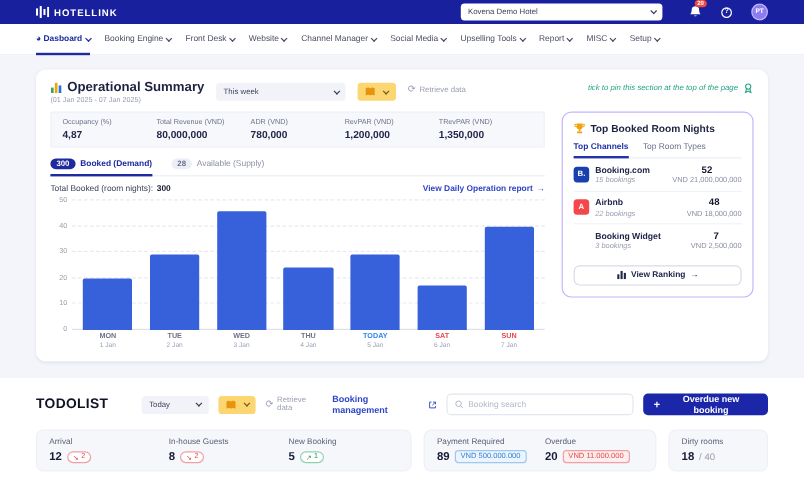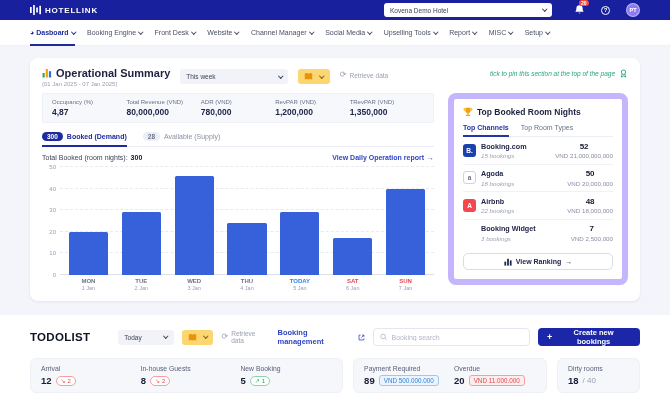--- a/index.html
+++ b/index.html
@@ -56,21 +56,21 @@
   .ytick{position:absolute;left:-18px;width:14px;text-align:right;font-size:6px;color:#9aa0b2;}
   .bars{position:absolute;left:0;right:0;top:0;bottom:0;display:flex;align-items:flex-end;padding:0 2px;}
   .bar-slot{flex:1;display:flex;justify-content:center;align-items:flex-end;height:100%;}
   .bar{width:74%;background:#3761db;border-radius:1.5px 1.5px 0 0;}
   .xlabels{display:flex;margin-left:18px;padding:0 2px;margin-top:3px;}
   .xslot{flex:1;text-align:center;}
   .xday{font-size:6px;font-weight:bold;}
   .xdate{font-size:5.5px;color:#9aa0b2;margin-top:1px;}
   .lc-default{color:#6d7387;} .lc-today{color:#2f80ed;} .lc-weekend{color:#e5484d;}
   
-  .rpanel{width:180px;flex:none;border:6px solid #c4b5fd;border-radius:8px;padding:8px 9px 9px;align-self:flex-start;}
+  .rpanel{width:160px;flex:none;border:1px solid #c4b5fd;border-radius:8px;padding:8px 9px 9px;align-self:flex-start;}
   .rp-title{display:flex;align-items:center;gap:4px;font-size:8.5px;font-weight:bold;color:#1d2240;}
   .rp-tabs{display:flex;gap:12px;border-bottom:1px solid #eceef5;margin-top:7px;}
   .rp-tab{font-size:7px;color:#6a7087;padding-bottom:4px;border-bottom:2px solid transparent;margin-bottom:-1px;cursor:pointer;}
   .rp-tab.active{color:#2334a5;font-weight:bold;border-bottom-color:#2334a5;}
   .chrow{display:grid;grid-template-columns:18px 1fr auto;padding:4.5px 0;border-bottom:1px solid #f1f2f7;align-items:center;}
   .chrow:last-of-type{border-bottom:none;}
   .chicon{grid-row:1/3;width:13px;height:13px;border-radius:3px;display:flex;align-items:center;justify-content:center;font-weight:bold;}
   .chname{font-size:7.2px;font-weight:bold;color:#21264a;}
   .chnights{font-size:8px;font-weight:bold;color:#14182e;text-align:center;}
   .chbookings{font-size:6.2px;color:#9aa0b2;font-style:italic;margin-top:1.5px;}
@@ -347,27 +347,20 @@
           </div>
         <div id="channel-list">
             <div class="chrow">
               <div class="chicon" style="background: rgb(26, 63, 174); color: rgb(255, 255, 255); font-size: 6.5px;">B.</div>
               <div class="chname">Booking.com</div>
               <div class="chnights">52</div>
               <div class="chbookings">15 bookings</div>
               <div class="chamount">VND 21,000,000,000</div>
             </div>
             <div class="chrow">
-              <div class="chicon" style="background: rgb(255, 255, 255); color: rgb(102, 112, 133); border: 1px solid rgb(207, 211, 224); font-size: 6.5px;">a</div>
-              <div class="chname">Agoda</div>
-              <div class="chnights">50</div>
-              <div class="chbookings">18 bookings</div>
-              <div class="chamount">VND 20,000,000</div>
-            </div>
-            <div class="chrow">
               <div class="chicon" style="background: rgb(244, 71, 76); color: rgb(255, 255, 255); font-size: 6.5px;">A</div>
               <div class="chname">Airbnb</div>
               <div class="chnights">48</div>
               <div class="chbookings">22 bookings</div>
               <div class="chamount">VND 18,000,000</div>
             </div>
             <div class="chrow">
               <div class="chicon"></div>
               <div class="chname">Booking Widget</div>
               <div class="chnights">7</div>
@@ -414,21 +407,21 @@
     </div>
     <div class="search">
       <svg width="8" height="8" viewBox="0 0 9 9">
         <circle cx="3.8" cy="3.8" r="2.8" fill="none" stroke="#b0b5c6" stroke-width="1"></circle>
         <path d="M6 6 8.2 8.2" stroke="#b0b5c6" stroke-width="1"></path>
       </svg>
       <input type="text" placeholder="Booking search" style="">
     </div>
     <button class="create-btn">
       <span style="font-size:9px;font-weight:bold;line-height:1;">+</span>
-      <span>Create new bookings</span>
+      <span>Overdue new booking</span>
     </button>
   </div>
 
   <div class="stats-row">
       <div class="statcard sc1">
         <div class="scell">
           <div class="sl">Arrival</div>
           <div class="svrow">
             <span class="sval">12</span>
             <span class="trend down">

